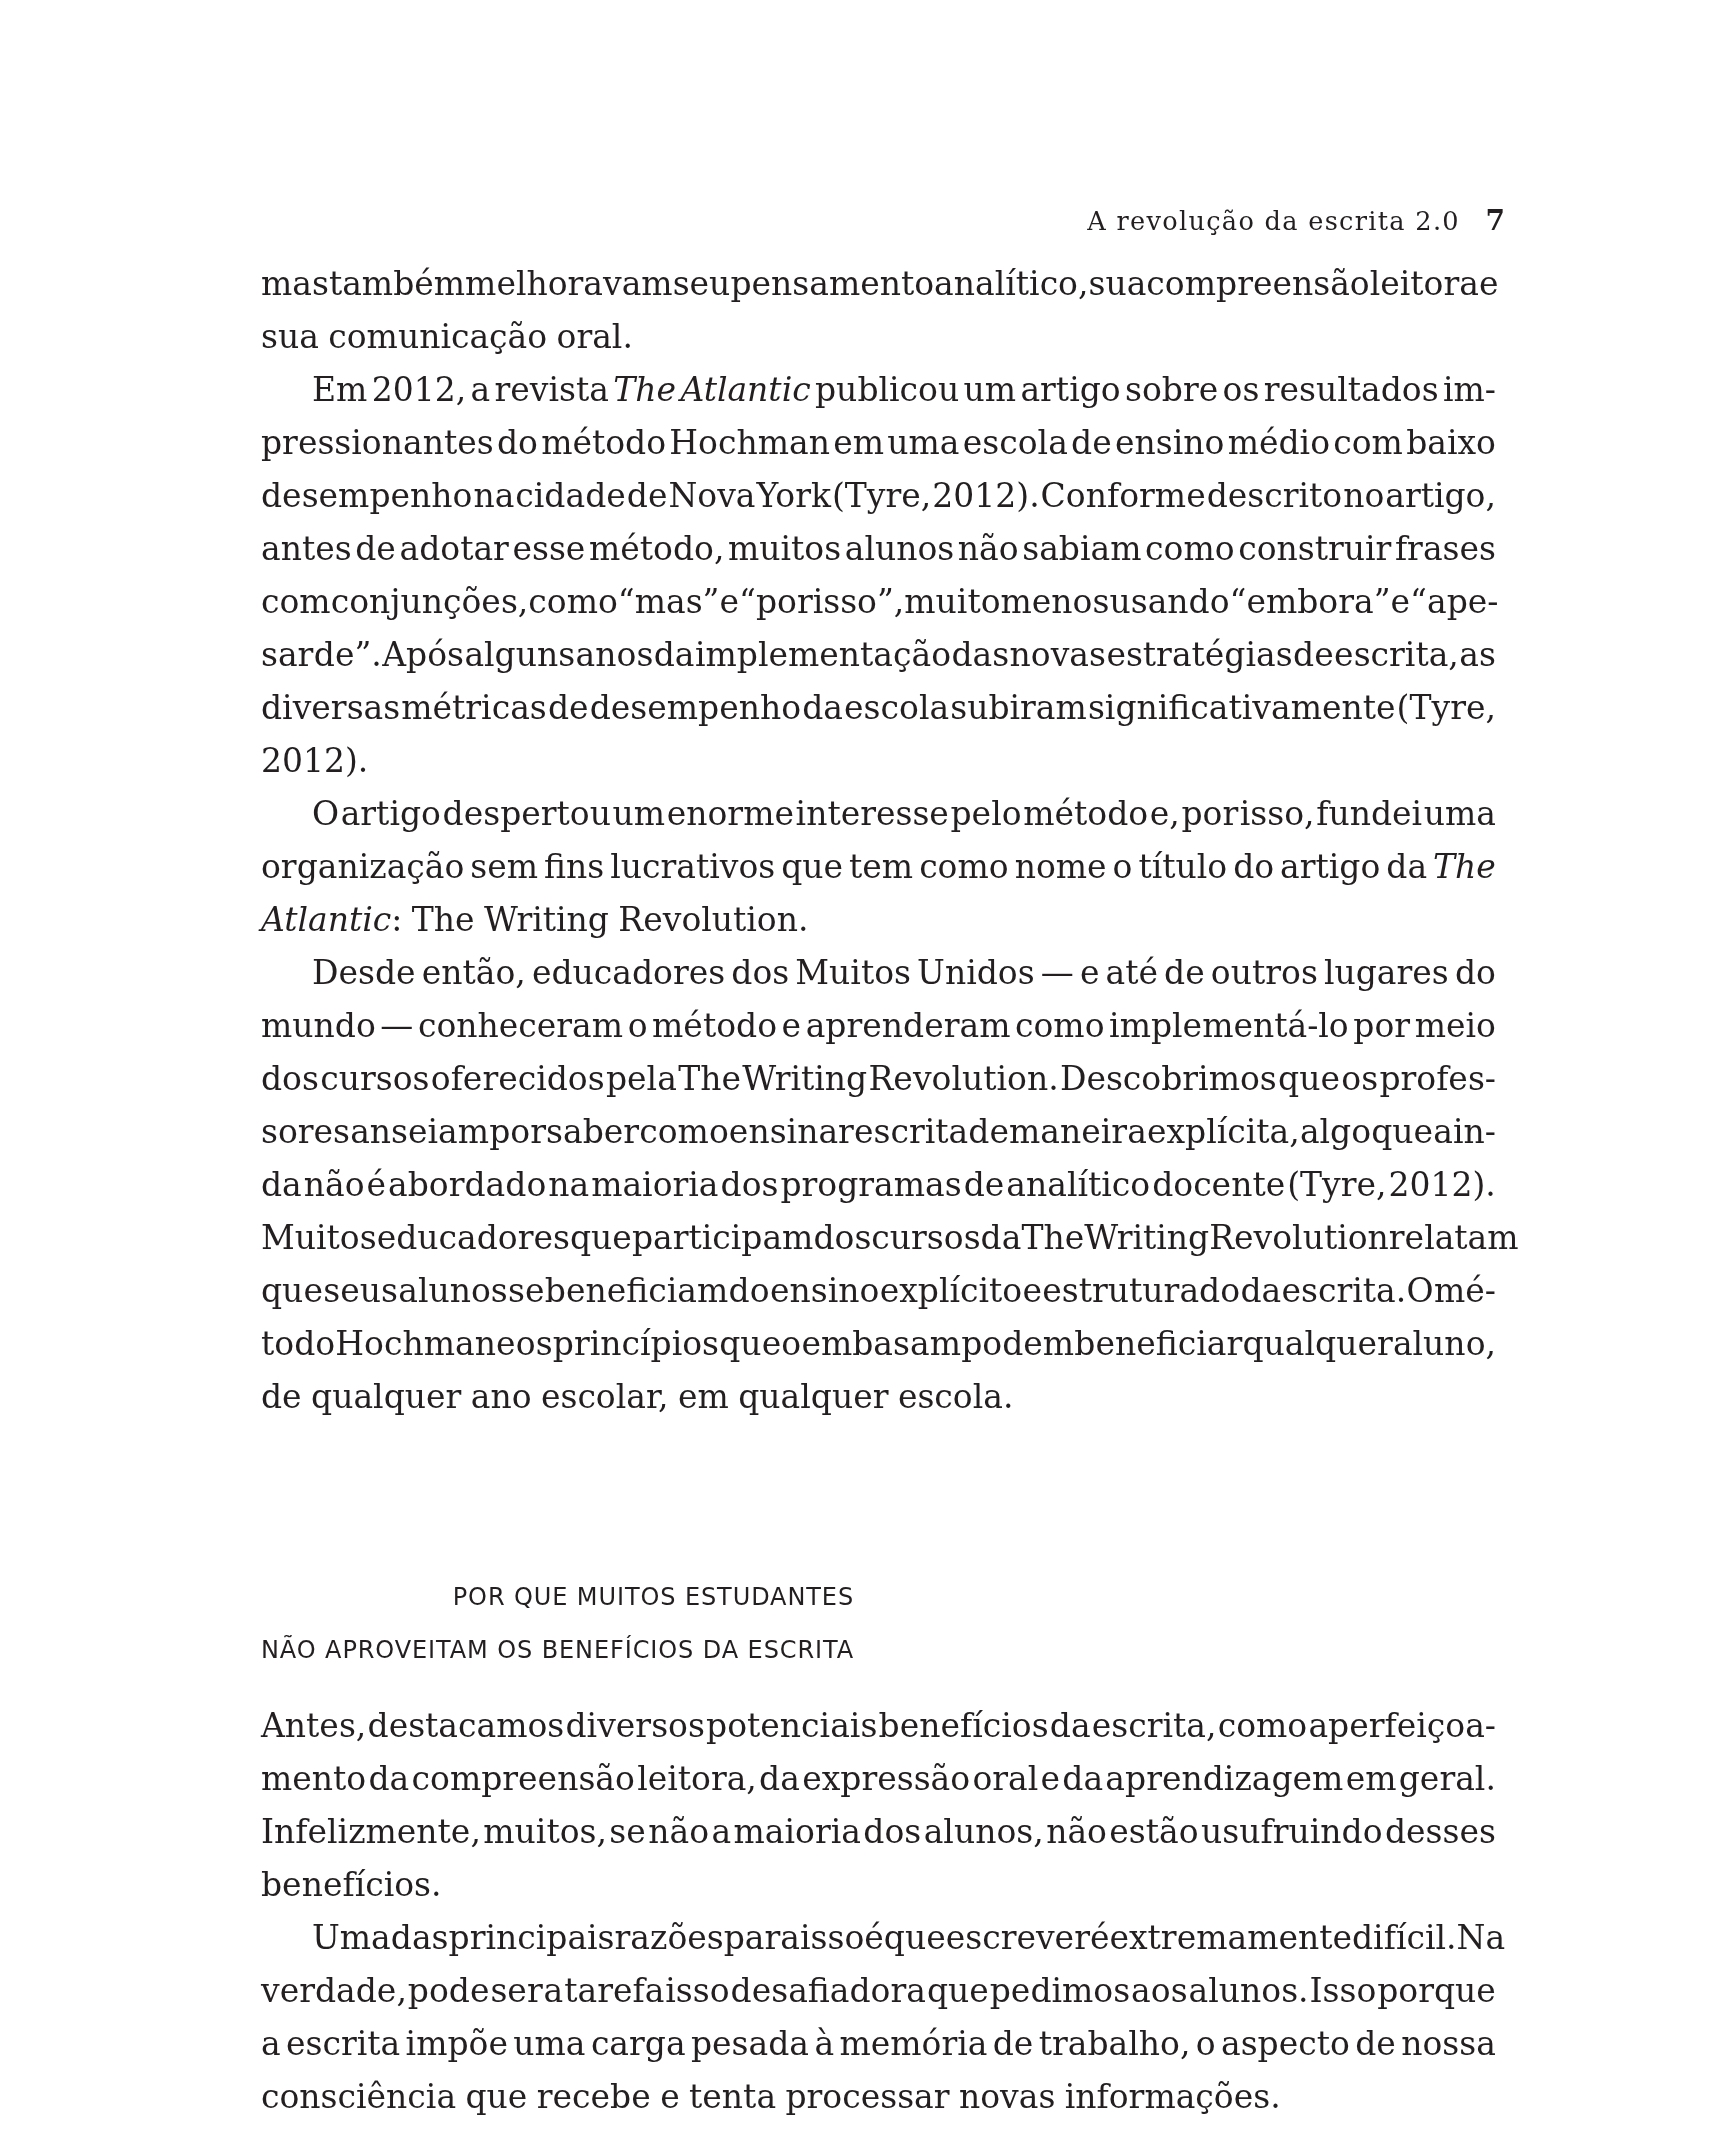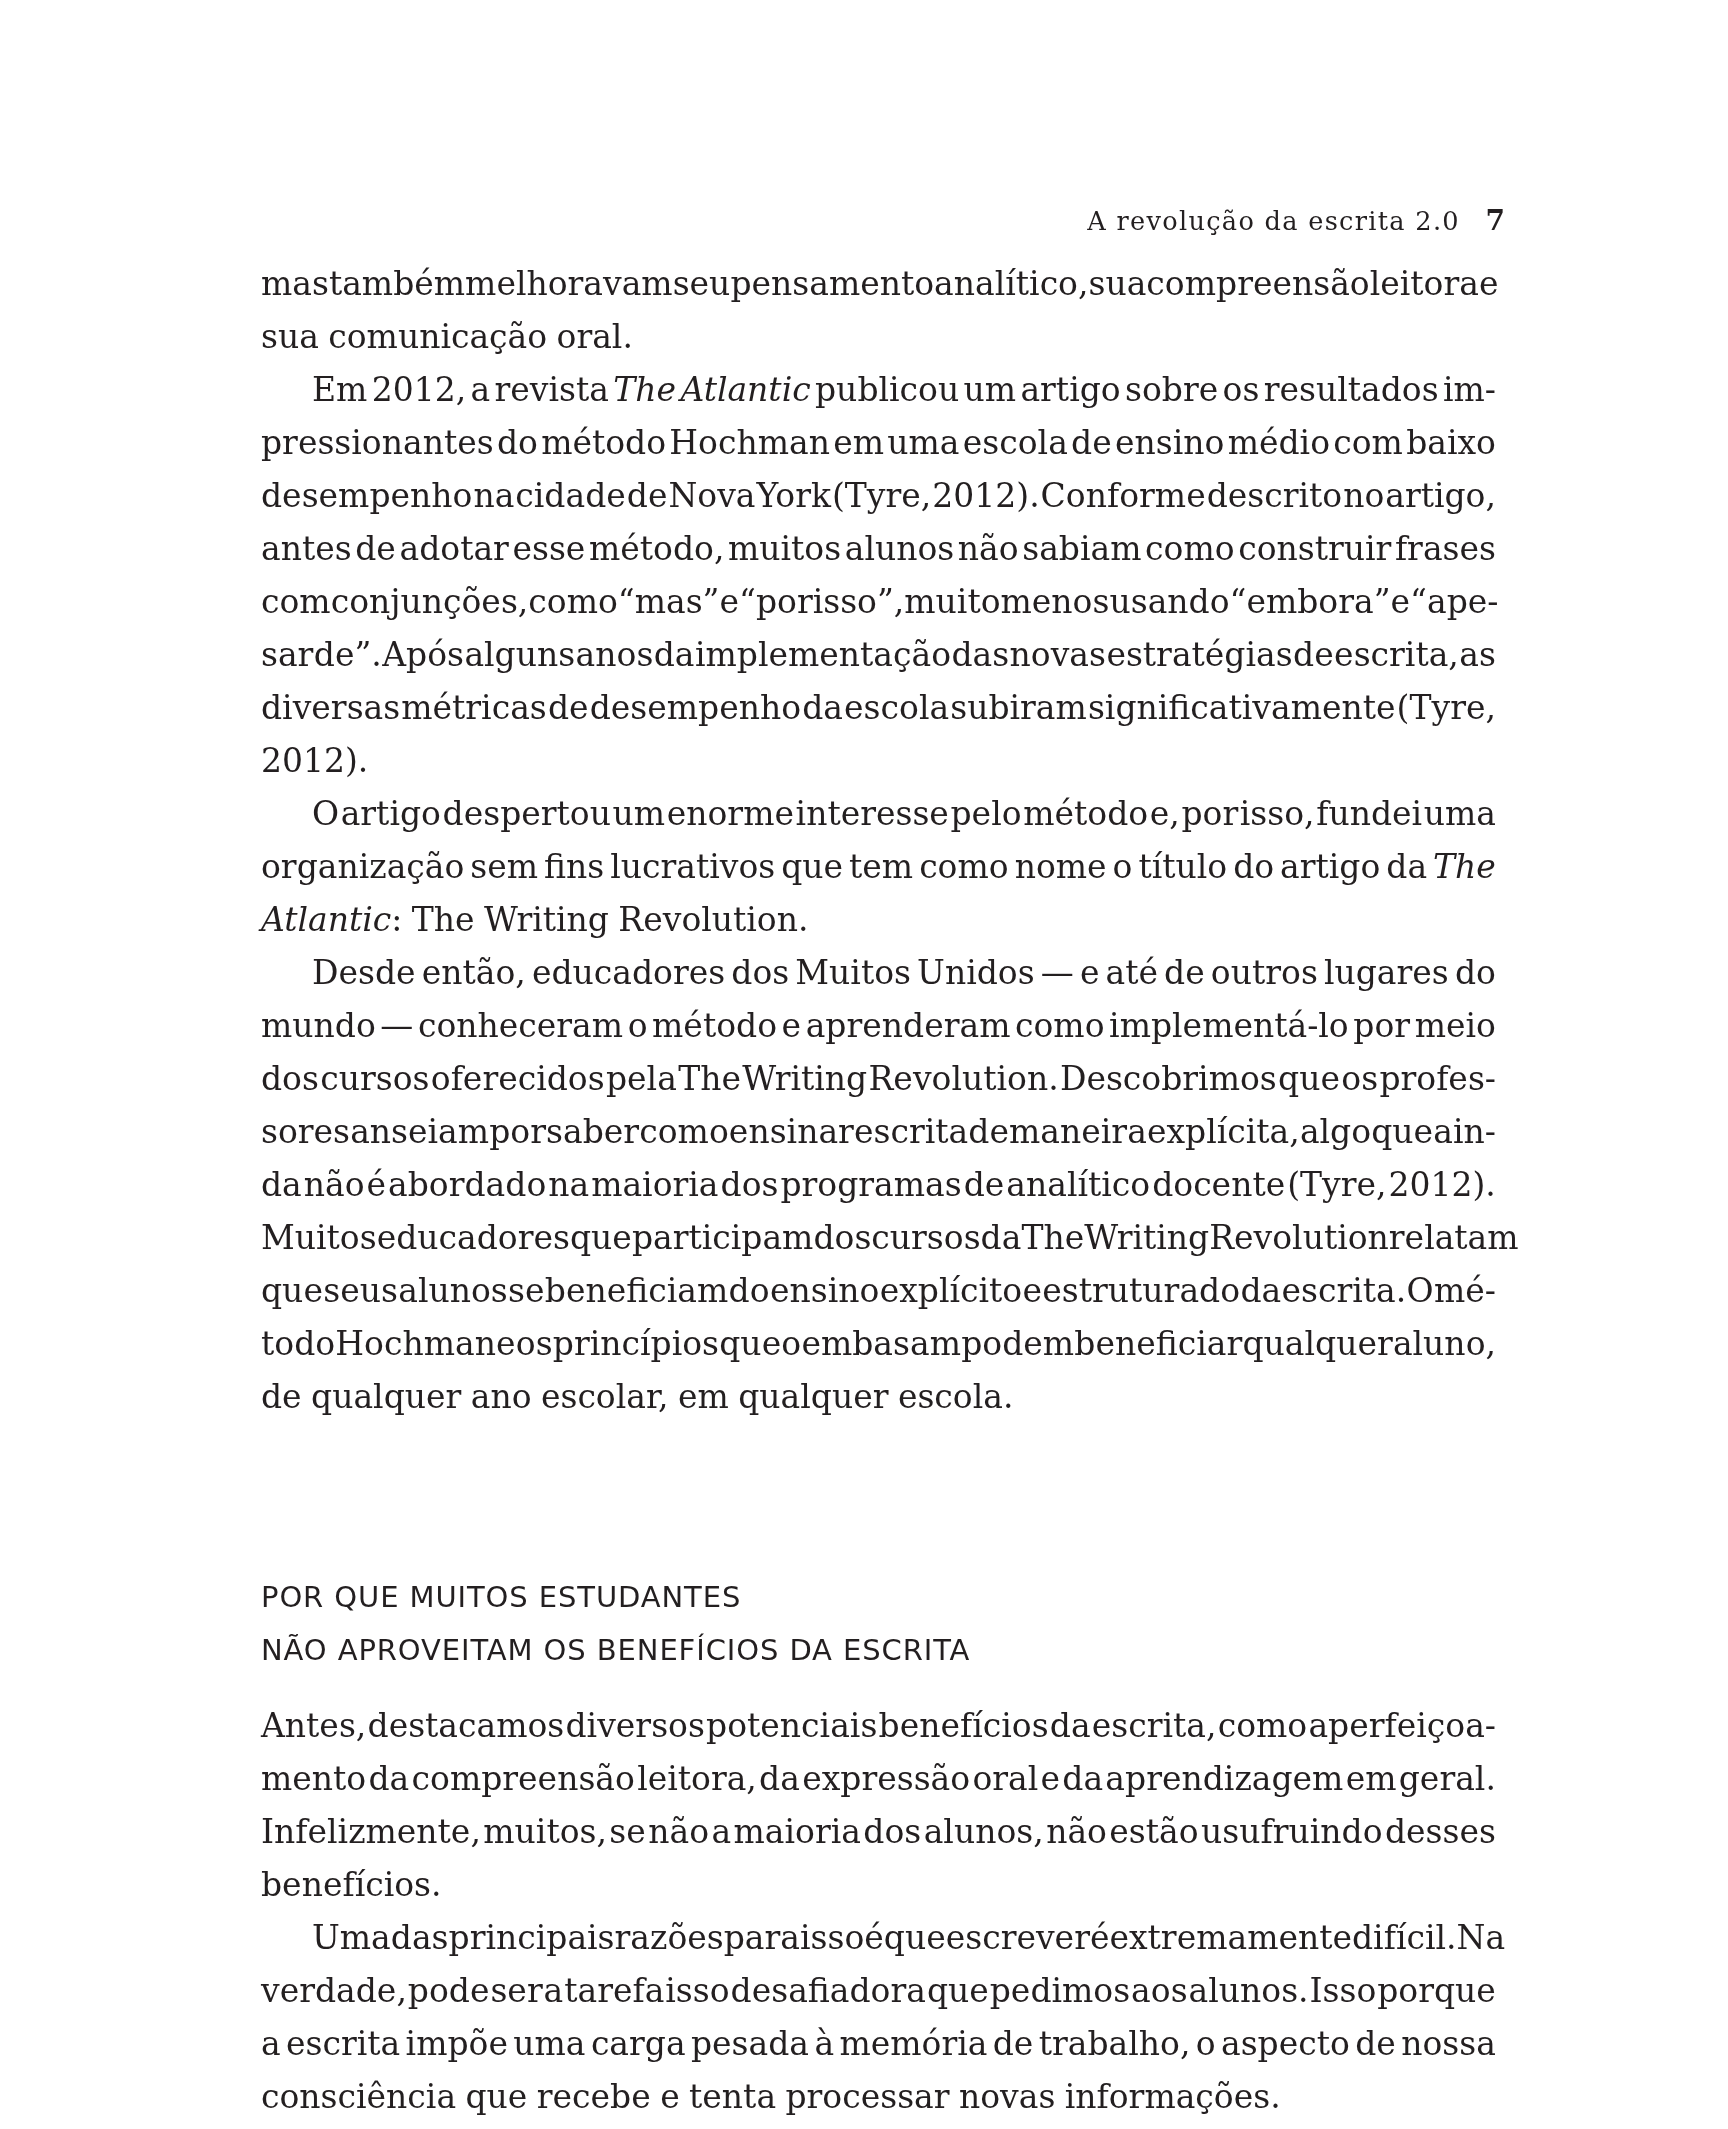--- a/index.html
+++ b/index.html
@@ -8,21 +8,21 @@
   .running-head { position: absolute; top: 204px; right: 224px; font-family: "DejaVu Serif", serif; font-size: 25.6px; letter-spacing: 1.3px; color: #231f20; white-space: nowrap; display: flex; align-items: baseline; }
   .running-head .title { margin-right: 25.6px; }
   .running-head .folio { font-weight: bold; font-size: 28px; letter-spacing: 0; }
   .body { position: absolute; left: 261px; width: 1235px; font-family: "DejaVu Serif", serif; font-size: 33px; color: #231f20; }
   .line { height: 53px; line-height: 53px; white-space: nowrap; display: flex; justify-content: space-between; }
   .line.last { justify-content: flex-start; }
   .line .w { display: inline-block; }
   .line.last .w { margin-right: 9.4px; }
   .indent { padding-left: 51px; }
   .para { margin-bottom: 0; }
-  .heading { position: absolute; left: 261px; top: 1571px; font-family: "DejaVu Sans", sans-serif; font-size: 29px; letter-spacing: 0.9px; color: #231f20; line-height: 53px; }
+  .heading { position: absolute; left: 261px; top: 1571px; font-family: "DejaVu Sans", sans-serif; font-size: 24px; letter-spacing: 0.9px; color: #231f20; line-height: 53px; text-align: right; }
   .heading div { white-space: nowrap; }
   em { font-style: italic; }
   strong { font-weight: normal; }
 </style>
 </head>
 <body>
 
 <div class="page">
 
   <div class="running-head">

